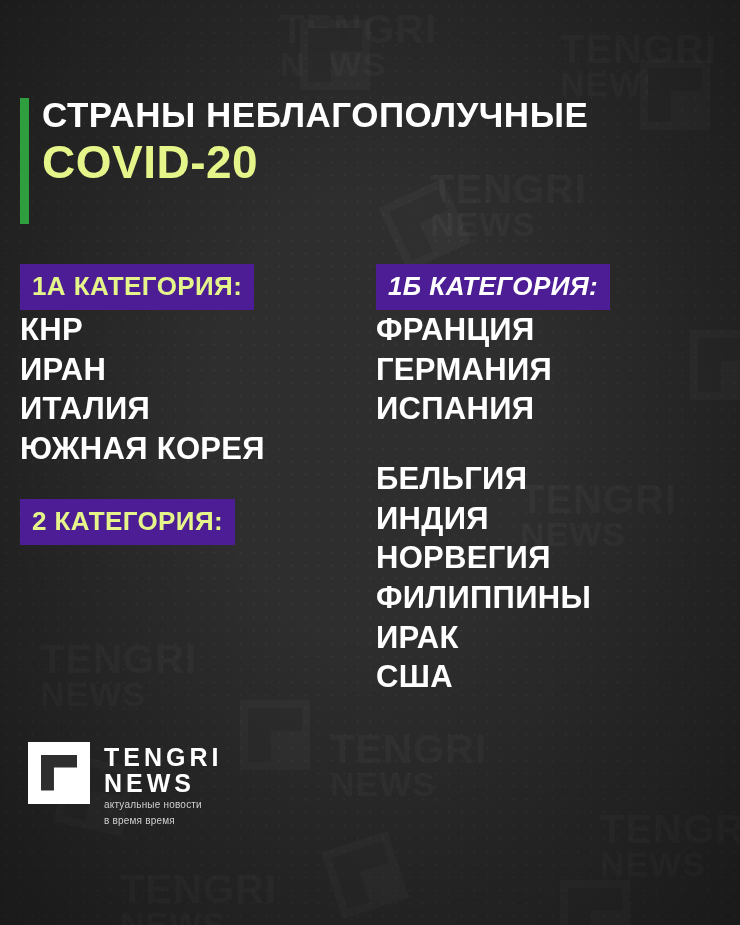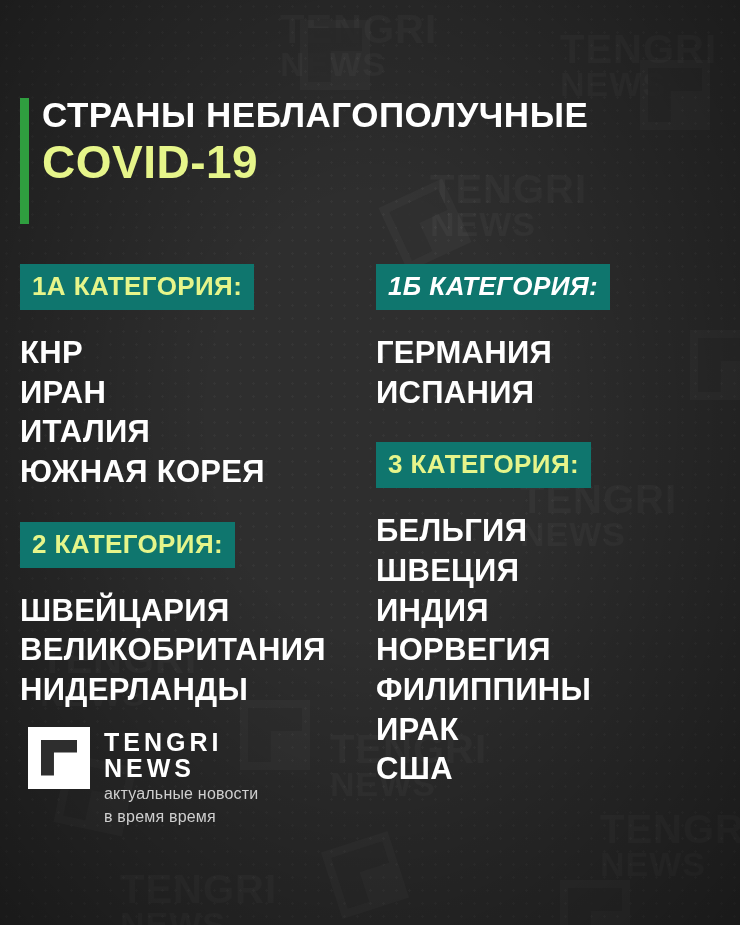--- a/index.html
+++ b/index.html
@@ -119,31 +119,31 @@
   }
   .col.right { padding-left: 6px; }
 
   .cat {
     margin-bottom: 6px;
   }
   .cat + .cat { margin-top: 30px; }
 
   .cat-head {
     display: inline-block;
-    background: #0f766e;
+    background: #4c1d95;
     color: #e6f58a;
     font-size: 26px;
     font-weight: 900;
     letter-spacing: 0.4px;
     padding: 7px 12px 8px 12px;
     text-transform: uppercase;
   }
   .cat-head.white { color: #ffffff; font-style: italic; }
   .cat-list {
-    margin: 23px 0 0 0;
+    margin: 0 0 0 0;
     padding: 0;
     list-style: none;
   }
   .cat-list li {
     color: #ffffff;
     font-size: 31px;
     font-weight: 900;
     letter-spacing: 0.3px;
     line-height: 1.28;
     text-transform: uppercase;
@@ -187,21 +187,21 @@
   }
   .logo-news {
     color: #ffffff;
     font-size: 25px;
     font-weight: 700;
     letter-spacing: 4px;
     line-height: 1.05;
   }
   .logo-tag {
     color: #cfcfcf;
-    font-size: 16px;
+    font-size: 10px;
     font-weight: 400;
     line-height: 1.25;
     letter-spacing: 0.2px;
     margin-top: 3px;
   }
 </style>
 </head>
 <body>
 
 <div class="poster">
@@ -243,63 +243,57 @@
     <div class="bg-mark" style="left:560px; top:880px;"></div>
     <div class="bg-mark" style="left:60px; top:760px; transform:rotate(12deg);"></div>
   </div>
   <div class="vignette"></div>
 
   <div class="content">
 
     <div class="title-block">
       <div class="title-bar"></div>
       <div class="title-line">СТРАНЫ НЕБЛАГОПОЛУЧНЫЕ</div>
-      <div class="title-covid">COVID-19</div>
+      <div class="title-covid">COVID-20</div>
     </div>
 
     <div class="columns">
 
       <div class="col left">
 
         <div class="cat">
           <div class="cat-head">1А КАТЕГОРИЯ:</div>
           <ul class="cat-list">
             <li>КНР</li>
             <li>ИРАН</li>
             <li>ИТАЛИЯ</li>
             <li>ЮЖНАЯ КОРЕЯ</li>
           </ul>
         </div>
 
         <div class="cat">
           <div class="cat-head">2 КАТЕГОРИЯ:</div>
-          <ul class="cat-list">
-            <li>ШВЕЙЦАРИЯ</li>
-            <li>ВЕЛИКОБРИТАНИЯ</li>
-            <li>НИДЕРЛАНДЫ</li>
-          </ul>
         </div>
 
       </div>
 
       <div class="col right">
 
         <div class="cat">
           <div class="cat-head white">1Б КАТЕГОРИЯ:</div>
           <ul class="cat-list">
+            <li>ФРАНЦИЯ</li>
             <li>ГЕРМАНИЯ</li>
             <li>ИСПАНИЯ</li>
           </ul>
         </div>
 
         <div class="cat">
-          <div class="cat-head">3 КАТЕГОРИЯ:</div>
           <ul class="cat-list">
             <li>БЕЛЬГИЯ</li>
-            <li>ШВЕЦИЯ</li>
             <li>ИНДИЯ</li>
             <li>НОРВЕГИЯ</li>
             <li>ФИЛИППИНЫ</li>
             <li>ИРАК</li>
             <li>США</li>
           </ul>
         </div>
 
       </div>
     </div>

